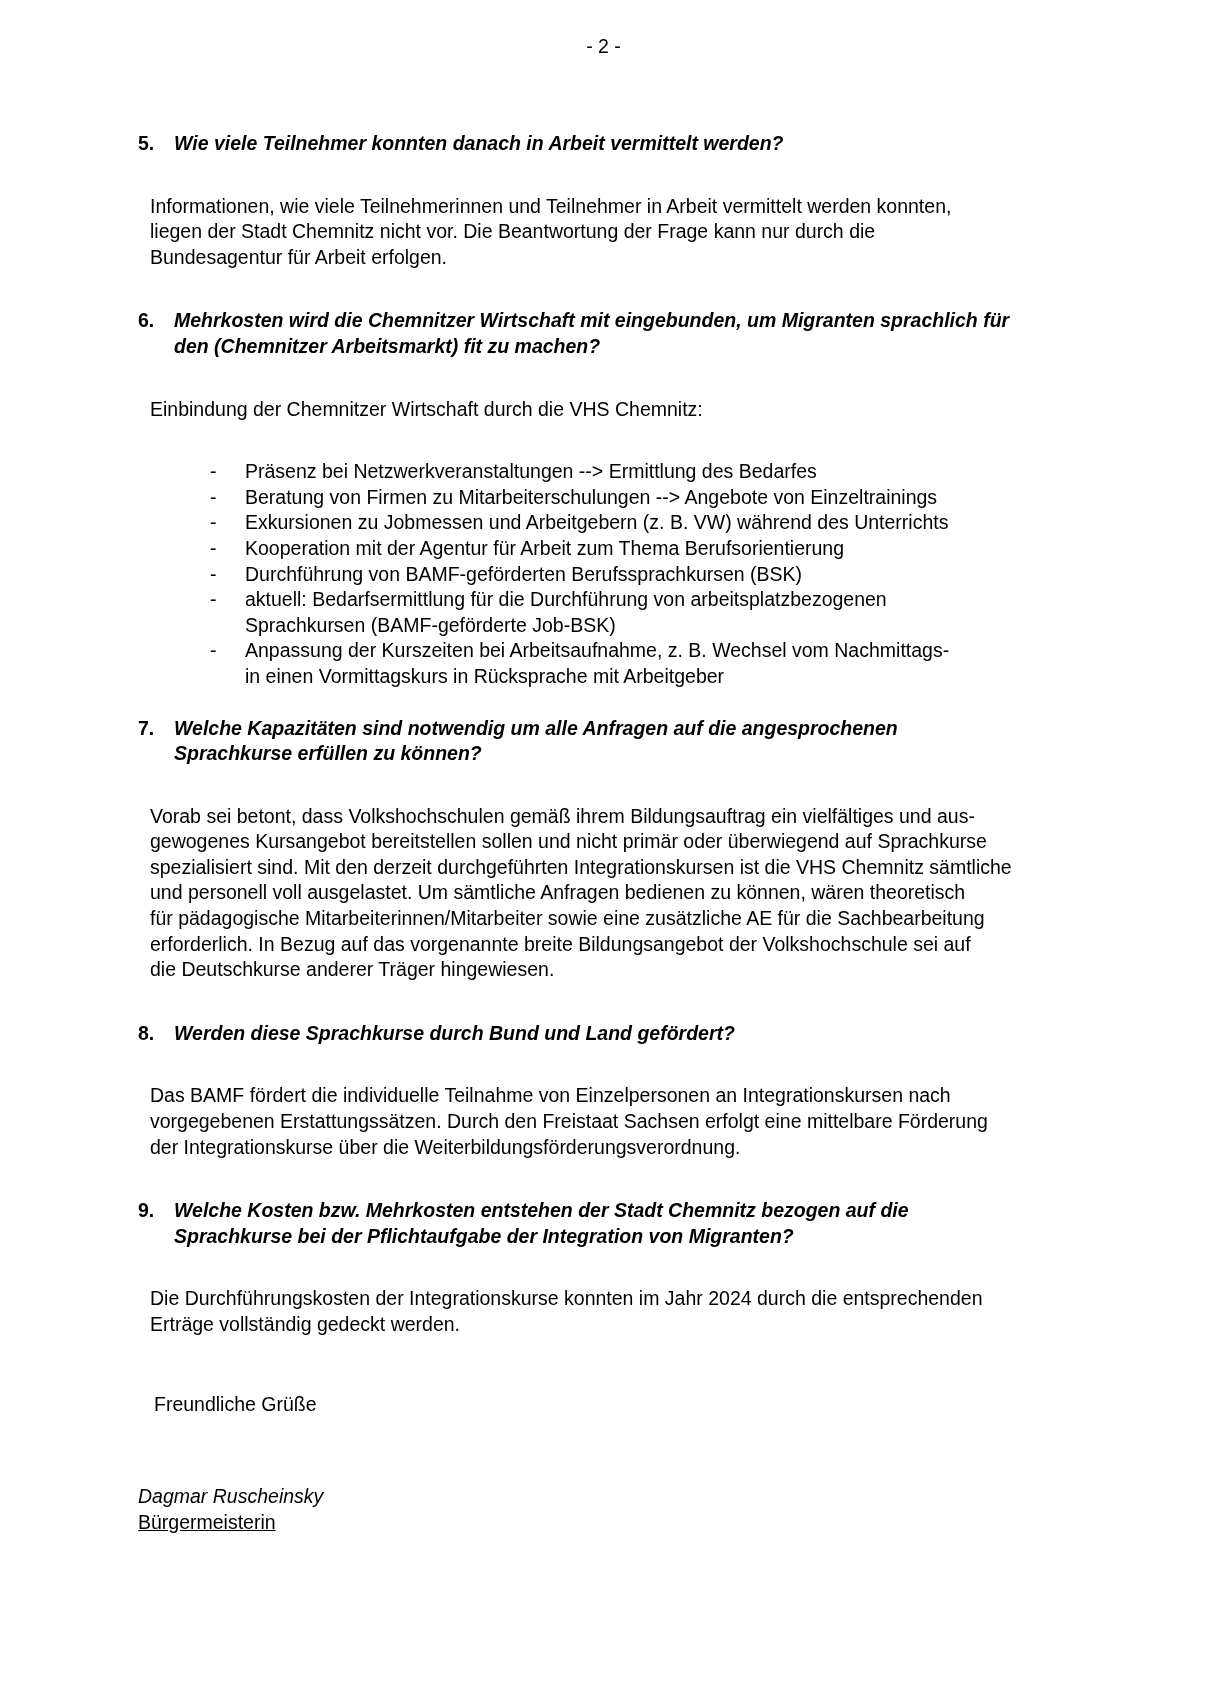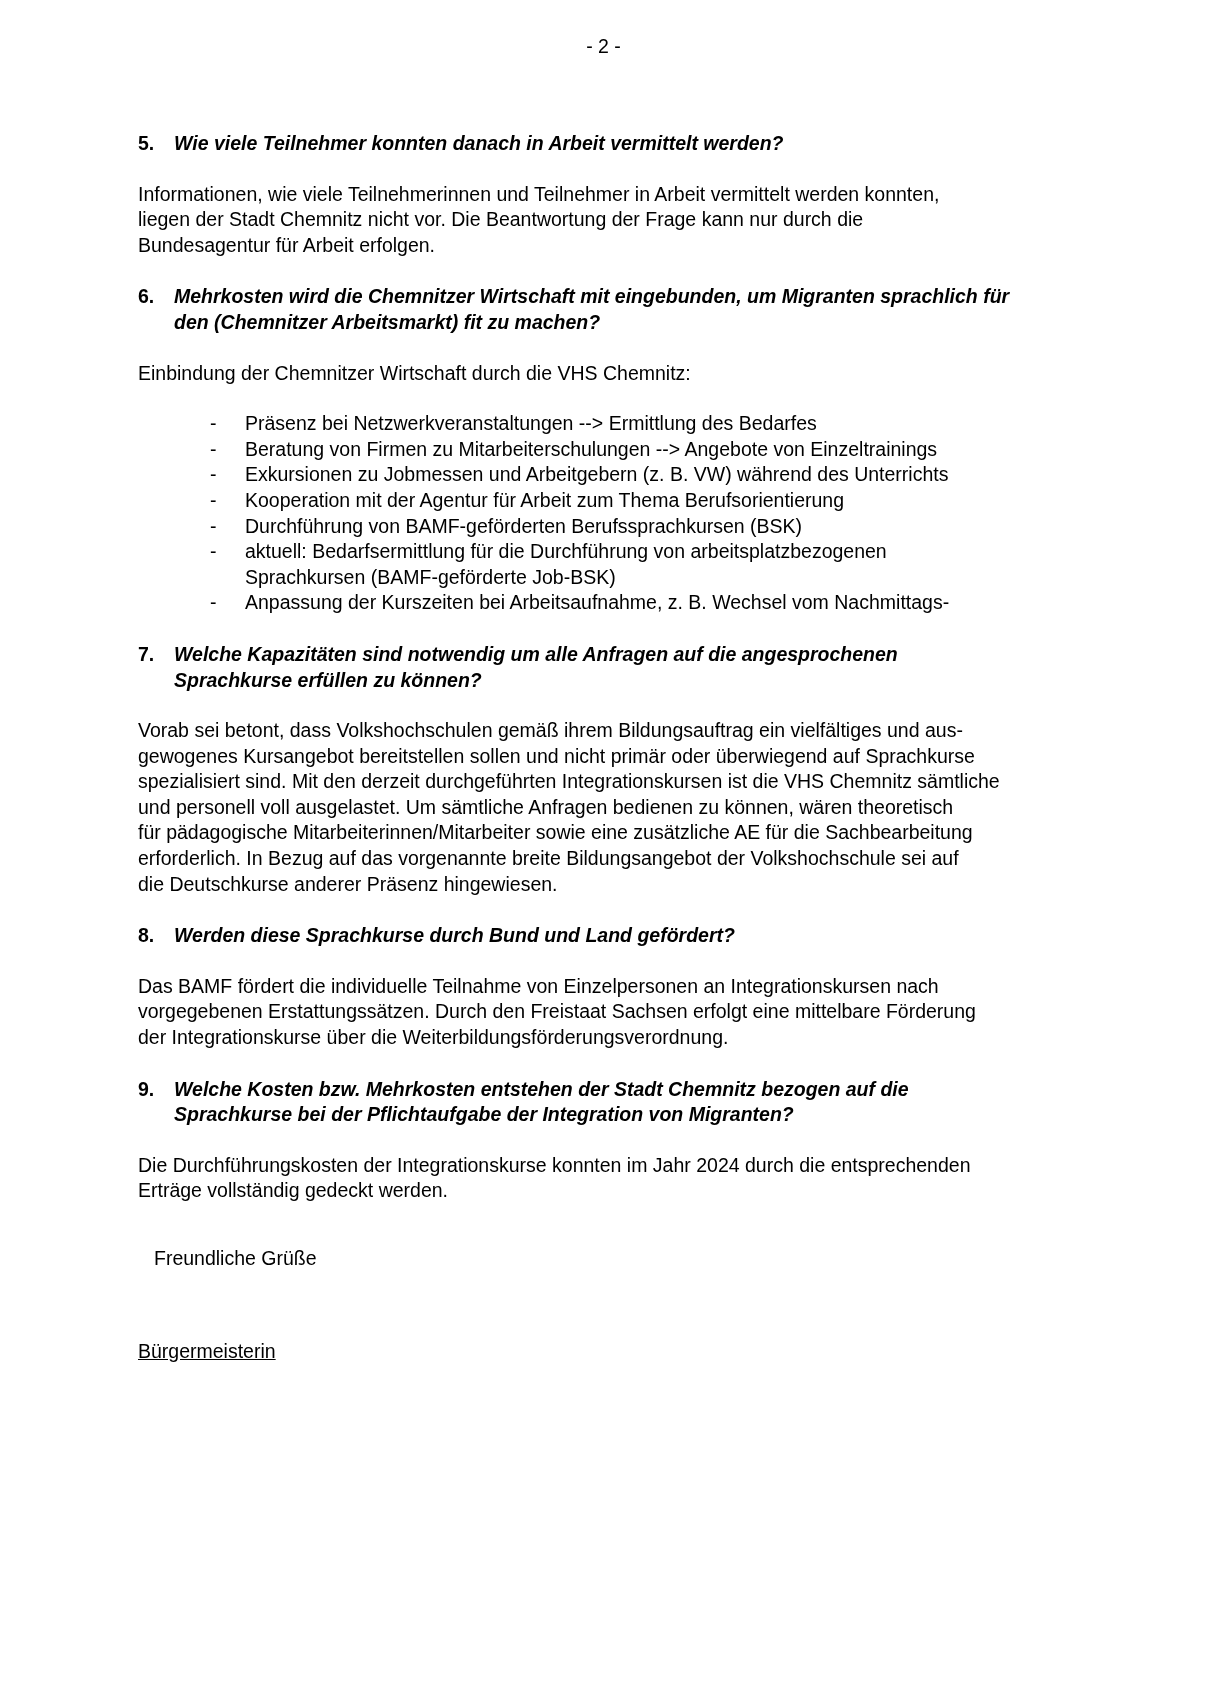--- a/index.html
+++ b/index.html
@@ -38,21 +38,21 @@
   }
   .question .qnum {
     width: 36px;
     flex: 0 0 36px;
   }
   .question .qtext {
     flex: 1;
     font-style: italic;
   }
   .para {
-    margin: 0;
+    margin: 12px;
   }
   .gap-after-q { height: 25px; }
   .gap-after-p { height: 26px; }
   .bullet-list {
     list-style: none;
     margin: 0;
     padding: 0;
   }
   .bullet-list li {
     display: flex;
@@ -140,41 +140,42 @@
       <span class="dash">-</span>
       <span class="btext">
         <div>aktuell: Bedarfsermittlung für die Durchführung von arbeitsplatzbezogenen</div>
         <div>Sprachkursen (BAMF-geförderte Job-BSK)</div>
       </span>
     </li>
     <li>
       <span class="dash">-</span>
       <span class="btext">
         <div>Anpassung der Kurszeiten bei Arbeitsaufnahme, z. B. Wechsel vom Nachmittags-</div>
+        <div>in einen Vormittagskurs in Rücksprache mit Arbeitgeber</div>
       </span>
     </li>
   </ul>
   <div class="gap-after-p"></div>
 
   <div class="question">
     <span class="qnum">7.</span>
     <span class="qtext">
       <div>Welche Kapazitäten sind notwendig um alle Anfragen auf die angesprochenen</div>
       <div>Sprachkurse erfüllen zu können?</div>
     </span>
   </div>
   <div class="gap-after-q"></div>
   <div class="para p-wide">
     <div>Vorab sei betont, dass Volkshochschulen gemäß ihrem Bildungsauftrag ein vielfältiges und aus-</div>
     <div>gewogenes Kursangebot bereitstellen sollen und nicht primär oder überwiegend auf Sprachkurse</div>
     <div>spezialisiert sind. Mit den derzeit durchgeführten Integrationskursen ist die VHS Chemnitz sämtliche</div>
     <div>und personell voll ausgelastet. Um sämtliche Anfragen bedienen zu können, wären theoretisch</div>
     <div>für pädagogische Mitarbeiterinnen/Mitarbeiter sowie eine zusätzliche AE für die Sachbearbeitung</div>
     <div>erforderlich. In Bezug auf das vorgenannte breite Bildungsangebot der Volkshochschule sei auf</div>
-    <div>die Deutschkurse anderer Präsenz hingewiesen.</div>
+    <div>die Deutschkurse anderer Träger hingewiesen.</div>
   </div>
   <div class="gap-after-p"></div>
 
   <div class="question">
     <span class="qnum">8.</span>
     <span class="qtext">Werden diese Sprachkurse durch Bund und Land gefördert?</span>
   </div>
   <div class="gap-after-q"></div>
   <div class="para">
     <div>Das BAMF fördert die individuelle Teilnahme von Einzelpersonen an Integrationskursen nach</div>
@@ -192,15 +193,16 @@
   </div>
   <div class="gap-after-q"></div>
   <div class="para">
     <div>Die Durchführungskosten der Integrationskurse konnten im Jahr 2024 durch die entsprechenden</div>
     <div>Erträge vollständig gedeckt werden.</div>
   </div>
   <div class="gap-after-p"></div>
 
   <div class="closing">Freundliche Grüße</div>
   <div style="height: 51px;"></div>
+  <div class="signature-name">Dagmar Ruscheinsky</div>
   <div class="signature-title">Bürgermeisterin</div>
 
 </div>
 
 </body></html>

